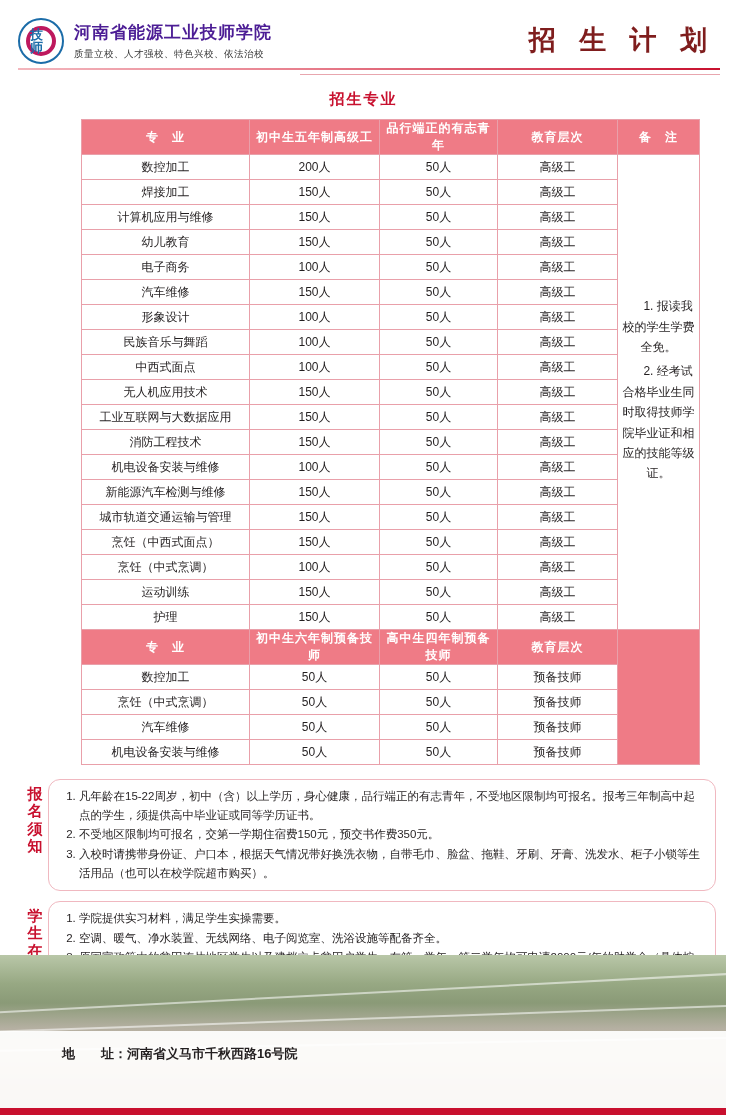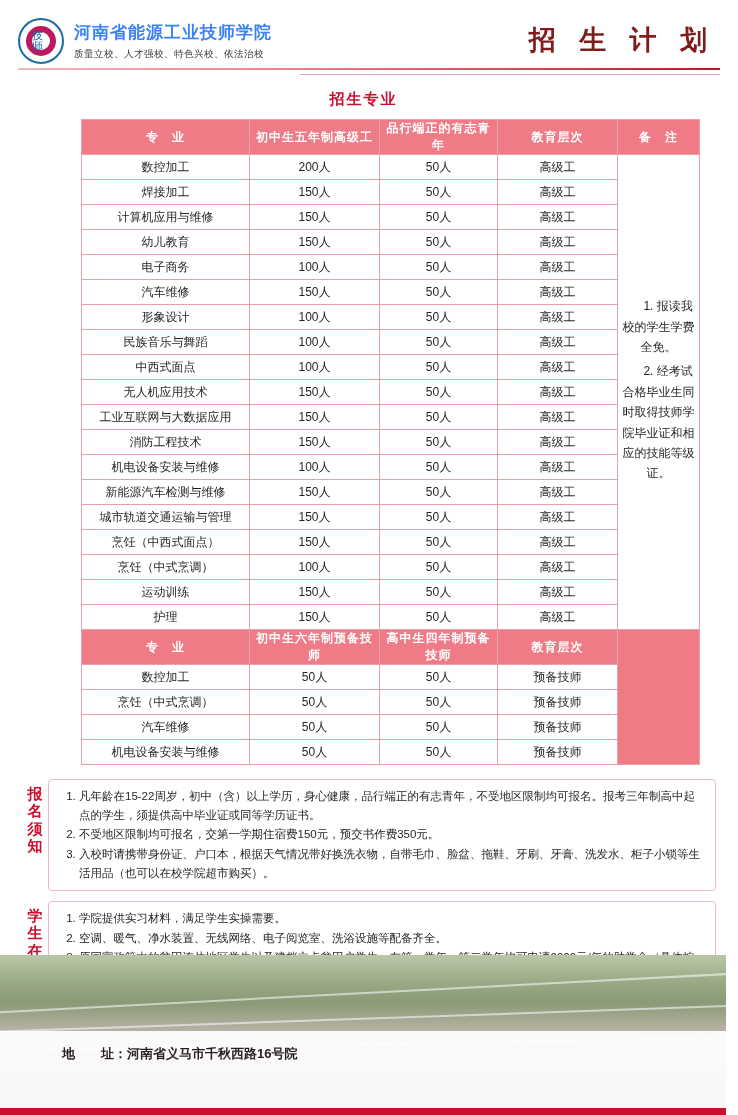--- a/index.html
+++ b/index.html
@@ -26,27 +26,27 @@
   .brand { display: flex; align-items: center; gap: 10px; padding-top: 8px; }
   .logo {
     width: 46px; height: 46px; border-radius: 50%;
     background: #ffffff;
     border: 2px solid #1b6ca8;
     display: flex; align-items: center; justify-content: center;
     position: relative;
   }
   .logo .inner {
     width: 30px; height: 30px; border-radius: 50%;
-    border: 6px solid #be185d;
+    border: 4px solid #be185d;
     display: flex; align-items: center; justify-content: center;
-    font-size: 11px; color: #1b6ca8; font-weight: normal;
+    font-size: 13px; color: #1b6ca8; font-weight: bold;
     line-height: 1;
   }
   .brand-text .line1 {
-    font-size: 17px; font-weight: bold; color: #3b82f6; letter-spacing: 1px;
+    font-size: 17px; font-weight: bold; color: #4c1d95; letter-spacing: 1px;
     white-space: nowrap;
     text-align: right;
   }
   .brand-text .line2 {
     font-size: 9.5px; color: #333; margin-top: 4px; letter-spacing: .5px;
     white-space: nowrap;
   }
   .header-title {
     font-family: "DejaVu Serif", serif;
     font-size: 27px;
@@ -132,21 +132,21 @@
     font-size: 15px;
     line-height: 1.15;
     text-align: center;
     padding-top: 6px;
     letter-spacing: 0;
   }
   .notice-label span { display: block; }
   .notice-box {
     flex: 1;
     border: 1px solid #f0b8c0;
-    border-radius: 4px;
+    border-radius: 12px;
     padding: 7px 12px 7px 12px;
     background: #ffffff;
   }
   .notice-box ol {
     margin: 0; padding-left: 18px;
   }
   .notice-box li {
     font-size: 11.5px;
     line-height: 1.62;
     margin-bottom: 1px;

